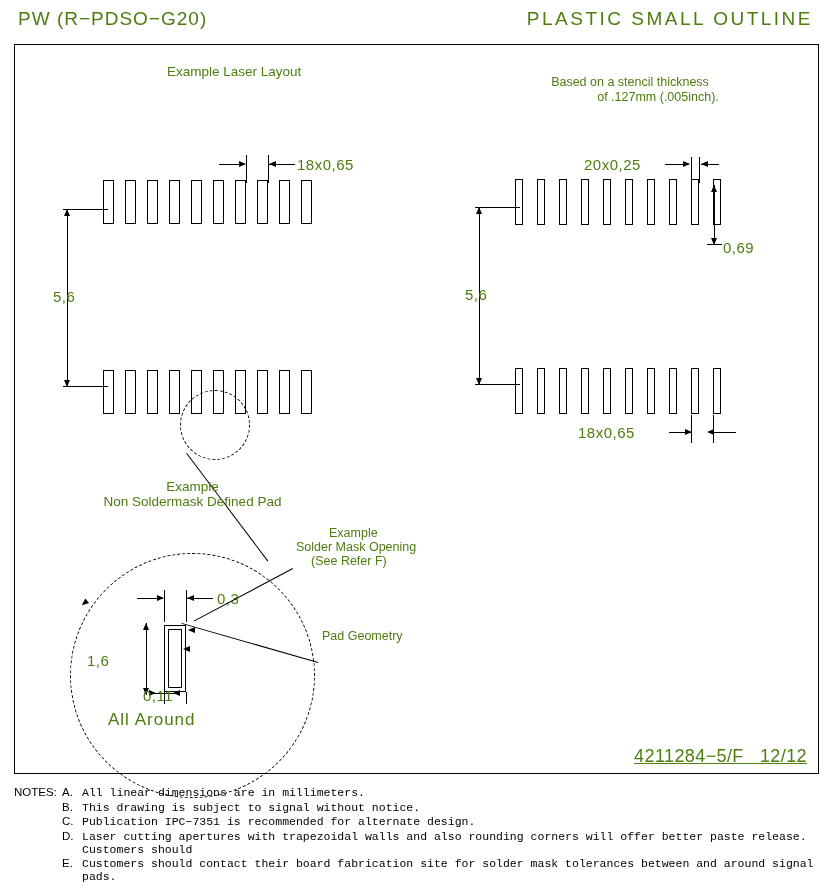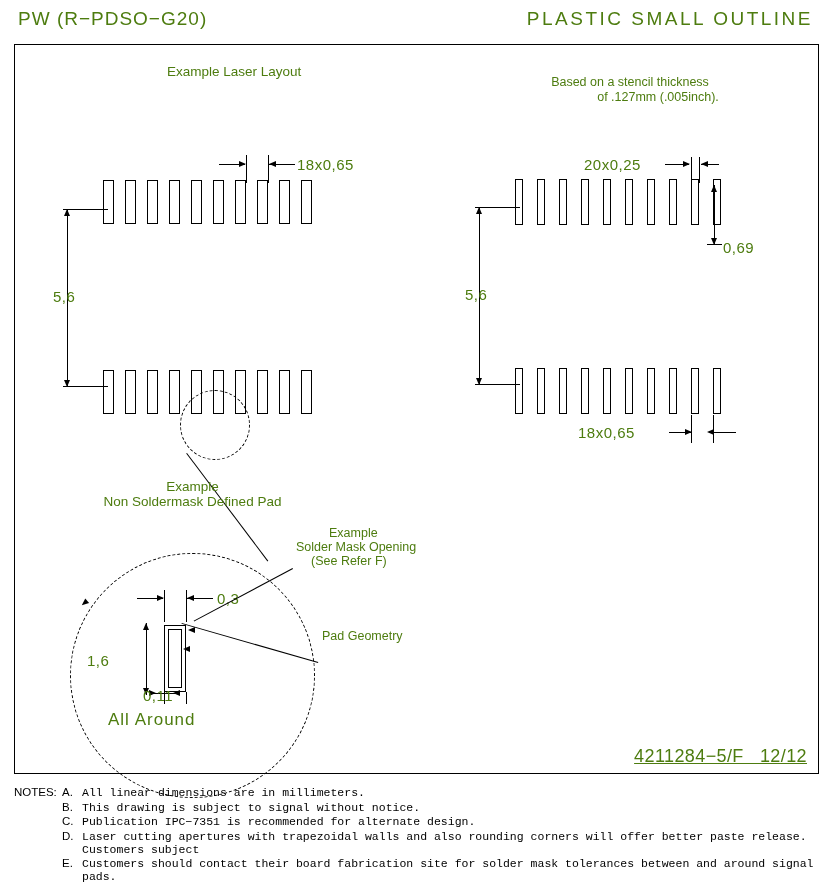--- a/index.html
+++ b/index.html
@@ -287,21 +287,21 @@
       <div class="body">This drawing is subject to signal without notice.</div>
     </div>
     <div class="row">
       <div class="lbl"></div>
       <div class="ltr">C.</div>
       <div class="body">Publication IPC−7351 is recommended for alternate design.</div>
     </div>
     <div class="row">
       <div class="lbl"></div>
       <div class="ltr">D.</div>
-      <div class="body">Laser cutting apertures with trapezoidal walls and also rounding corners will offer better paste release.  Customers subject</div>
+      <div class="body">Laser cutting apertures with trapezoidal walls and also rounding corners will offer better paste release.  Customers should</div>
     </div>
     <div class="row">
       <div class="lbl"></div>
       <div class="ltr">E.</div>
       <div class="body">Customers should contact their board fabrication site for solder mask tolerances between and around signal pads.</div>
     </div>
   </div>
 
 </div>
 

